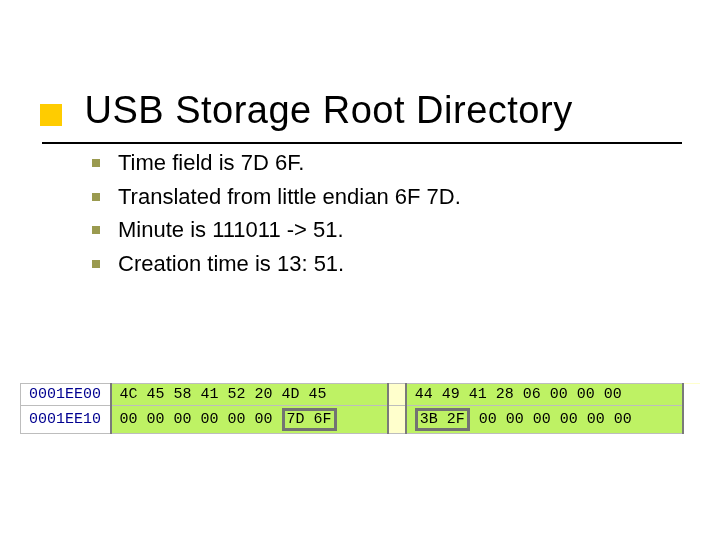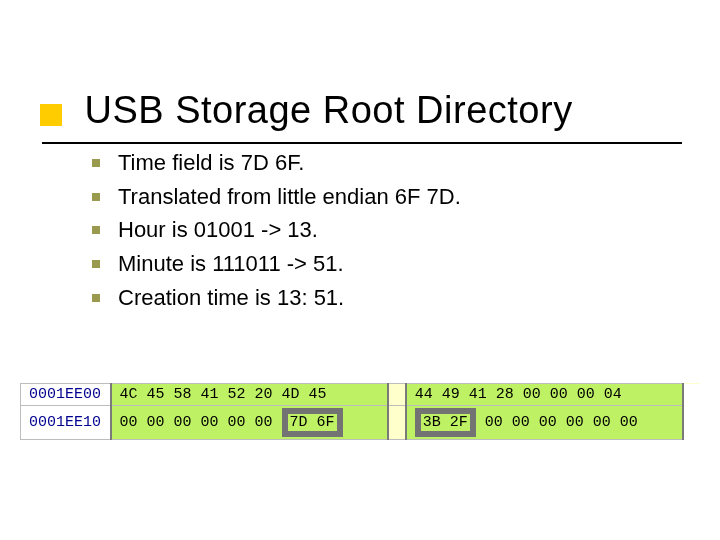--- a/index.html
+++ b/index.html
@@ -99,21 +99,21 @@
     border-right: 2px solid #7a7a7a !important;
   }
   .hex-right-gap {
     border-left: 2px solid #7a7a7a !important;
   }
   .hex-group {
     background: #bef264;
     color: #000;
   }
   .hi {
-    border: 6px solid #737373;
+    border: 3px solid #737373;
     padding: 0 2px;
     display: inline-block;
     line-height: 1.15;
   }
 </style>
 </head>
 <body>
 
 <div class="title-region">
   <span class="title-bullet"></span>
@@ -125,39 +125,35 @@
   <div class="bullet-row">
     <span class="small-bullet"></span>
     <span class="bullet-text">Time field is 7D 6F.</span>
   </div>
   <div class="bullet-row">
     <span class="small-bullet"></span>
     <span class="bullet-text">Translated from little endian 6F 7D.</span>
   </div>
   <div class="bullet-row">
     <span class="small-bullet"></span>
-    <span class="bullet-text">Hour is 01001 -&gt; 13.</span>
-  </div>
-  <div class="bullet-row">
-    <span class="small-bullet"></span>
     <span class="bullet-text">Minute is 111011 -&gt; 51.</span>
   </div>
   <div class="bullet-row">
     <span class="small-bullet"></span>
     <span class="bullet-text">Creation time is 13: 51.</span>
   </div>
 </div>
 
 <table class="hex-table">
   <tbody>
       <tr>
     <td class="hex-addr">0001EE00</td>
     <td class="hex-group">4C 45 58 41 52 20 4D 45</td>
     <td class="hex-gap"></td>
-    <td class="hex-group"><span>44 49 41 28 00 00 00 04</span></td>
+    <td class="hex-group"><span>44 49 41 28 06 00 00 00</span></td>
     <td class="hex-right-gap" style="width:6px;background:#fff;border-top:none;border-bottom:none;border-right:none;"></td>
   </tr>
   <tr>
     <td class="hex-addr">0001EE10</td>
     <td class="hex-group"><span>00 00 00 00 00 00 </span><span class="hi">7D 6F</span></td>
     <td class="hex-gap"></td>
     <td class="hex-group"><span class="hi">3B 2F</span><span> 00 00 00 00 00 00</span></td>
     <td class="hex-right-gap" style="width:6px;background:#fff;border-top:none;border-bottom:none;border-right:none;"></td>
   </tr>
 </tbody>

